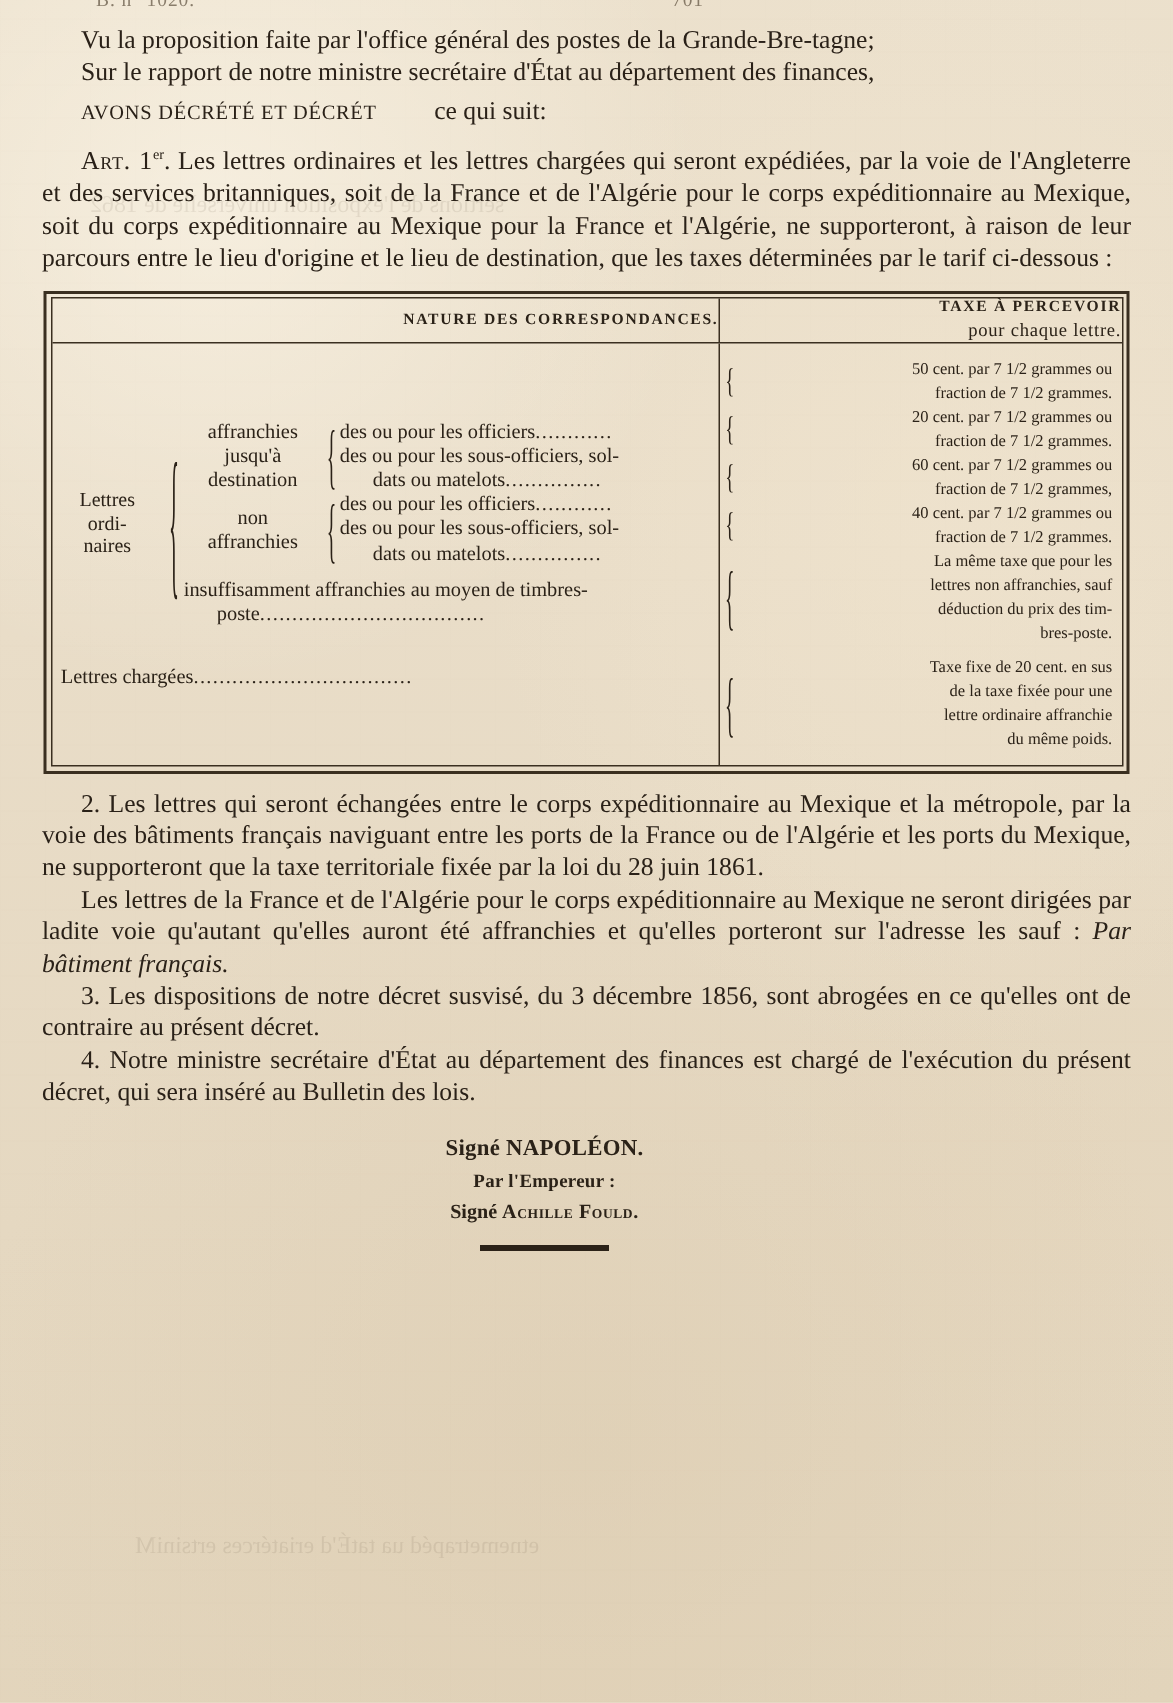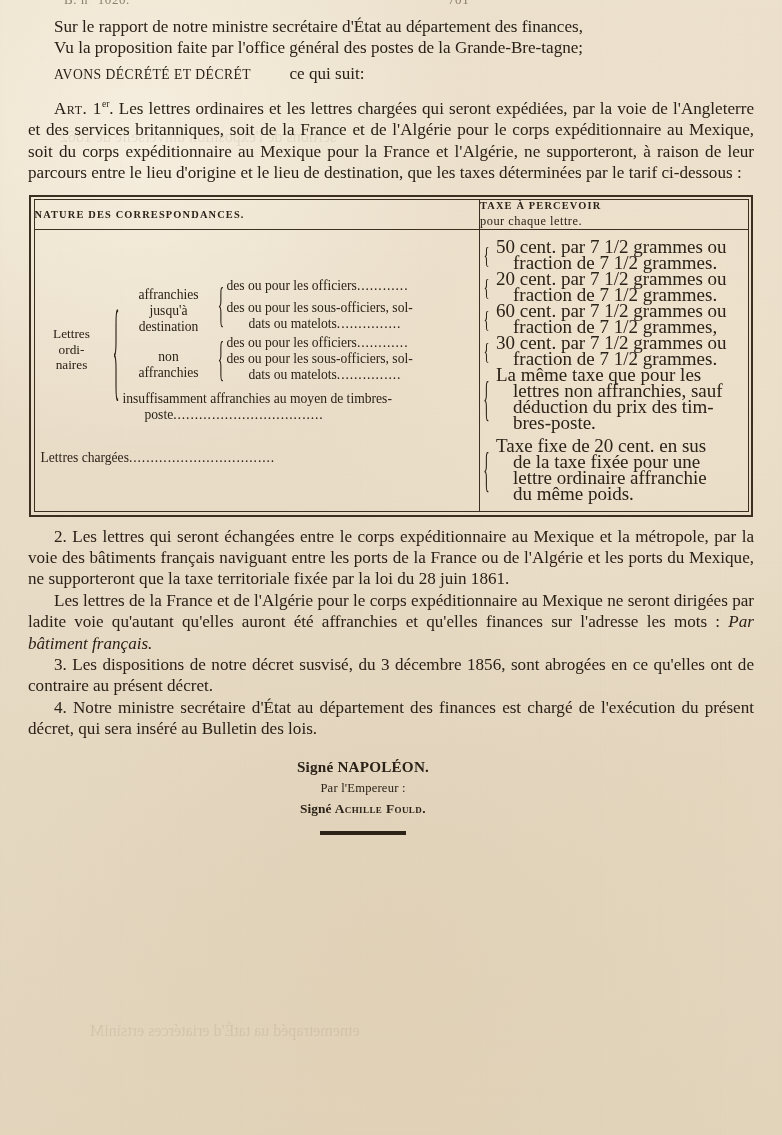--- a/index.html
+++ b/index.html
@@ -96,21 +96,21 @@
   table.tax {
     width: 100%;
     border-collapse: collapse;
     table-layout: fixed;
   }
   table.tax td, table.tax th {
     vertical-align: middle;
     padding: 0;
   }
   .thead-cell {
-    text-align: left;
+    text-align: right;
     font-size: 10.4px;
     letter-spacing: 1.15px;
     text-transform: uppercase;
     font-weight: 700;
     color: #2b2218;
     padding: 13px 4px 13px 4px;
     border-bottom: 1.6px solid #3a2f20;
   }
   .thead-cell .sub {
     display: block;
@@ -132,21 +132,20 @@
   }
   .cat-label {
     text-align: center;
     font-size: 13.3px;
     line-height: 15.6px;
   }
   .sub-label {
     text-align: center;
     font-size: 13.6px;
     line-height: 15.8px;
-    margin-top: 12px;
   }
   .brace {
     font-size: 13px;
     line-height: 1;
     text-align: center;
     color: #2b2218;
     font-family: "Liberation Serif", serif;
   }
   .bigbrace {
     display: block;
@@ -168,24 +167,24 @@
   }
   .entry {
     font-size: 13.6px;
     line-height: 16.2px;
     padding-right: 2px;
   }
   .entry .l2 { display: block; padding-left: 22px; }
   .dots { letter-spacing: .9px; }
 
   .rightcell {
-    font-size: 19px;
+    font-size: 11px;
     line-height: 16.0px;
     padding: 0 6px 0 3px;
-    text-align: left;
+    text-align: right;
   }
   .rightcell .c2 { display: block; padding-left: 17px; }
 
   .rowgrid {
     display: grid;
     grid-template-columns: 13px 1fr;
     align-items: center;
   }
 
   
@@ -195,21 +194,21 @@
     padding-right: 56px;
   }
   .sig1 {
     font-size: 15.2px;
     font-weight: 700;
     letter-spacing: .2px;
     margin-top: 9px;
   }
   .sig2 {
     font-size: 12.6px;
-    font-weight: 400;
+    font-weight: 700;
     margin-top: 5px;
     letter-spacing: .2px;
   }
   .sig3 {
     font-size: 12.3px;
     font-style: italic;
     margin-top: 6px;
     letter-spacing: .1px;
   }
   .sig4 {
@@ -249,22 +248,22 @@
 <div class="ghost" style="left:60px; top:128px;">sertions de l'exposition universelle de 1862</div>
 <div class="ghost" style="left:90px; top:1022px;">etnemetrapéd ua tatÉ'd eriatérces ertsiniM</div>
 
 <div class="content">
 
   <div class="runhead">
     <span class="rh-l">B. n° 1020.</span>
     <span class="rh-r">701</span>
   </div>
 
+  <p class="body ind">Vu la proposition faite par l'office général des postes de la Grande-Bre-tagne;</p>
   <p class="body ind">Sur le rapport de notre ministre secrétaire d'État au département des finances,</p>
-  <p class="body ind">Vu la proposition faite par l'office général des postes de la Grande-Bre-tagne;</p>
 
   <div class="gap-s"></div>
   <p class="body ind">
     <span class="scu">Avons décrété et décrét</span>
     <span style="display:inline-block;width:34px"></span><span>ce qui suit:</span>
   </p>
 
   <div class="gap-m"></div>
   <p class="body ind">
     <span class="artlead">Art. 1</span><sup class="er">er</sup><span>.</span>
@@ -379,21 +378,21 @@
                   <span>60 cent. par 7 1/2 grammes ou</span>
                   <span class="c2">fraction de 7 1/2 grammes,</span>
                 </div>
               </div>
 
               <div class="rowgrid">
                 <div class="brace">
                       <span class="smbrace">{</span>
                     </div>
                 <div class="rightcell">
-                  <span>30 cent. par 7 1/2 grammes ou</span>
+                  <span>40 cent. par 7 1/2 grammes ou</span>
                   <span class="c2">fraction de 7 1/2 grammes.</span>
                 </div>
               </div>
 
               <div class="rowgrid">
                 <div class="brace">
                       <span class="medbrace">{</span>
                     </div>
                 <div class="rightcell">
                   <span>La même taxe que pour les</span>
@@ -422,21 +421,21 @@
     </div>
    </div>
   </div>
 
   <p class="body ind">
     <span>2.</span>
     <span>Les lettres qui seront échangées entre le corps expéditionnaire au Mexique et la métropole, par la voie des bâtiments français naviguant entre les ports de la France ou de l'Algérie et les ports du Mexique, ne supporteront que la taxe territoriale fixée par la loi du 28 juin 1861.</span>
   </p>
 
   <p class="body ind">
-    <span>Les lettres de la France et de l'Algérie pour le corps expéditionnaire au Mexique ne seront dirigées par ladite voie qu'autant qu'elles auront été affranchies et qu'elles finances sur l'adresse les mots : </span><span class="ital">Par bâtiment français.</span>
+    <span>Les lettres de la France et de l'Algérie pour le corps expéditionnaire au Mexique ne seront dirigées par ladite voie qu'autant qu'elles auront été affranchies et qu'elles porteront sur l'adresse les sauf : </span><span class="ital">Par bâtiment français.</span>
   </p>
 
   <p class="body ind">
     <span>3.</span>
     <span>Les dispositions de notre décret susvisé, du 3 décembre 1856, sont abrogées en ce qu'elles ont de contraire au présent décret.</span>
   </p>
 
   <p class="body ind">
     <span>4.</span>
     <span>Notre ministre secrétaire d'État au département des finances est chargé de l'exécution du présent décret, qui sera inséré au Bulletin des lois.</span>

